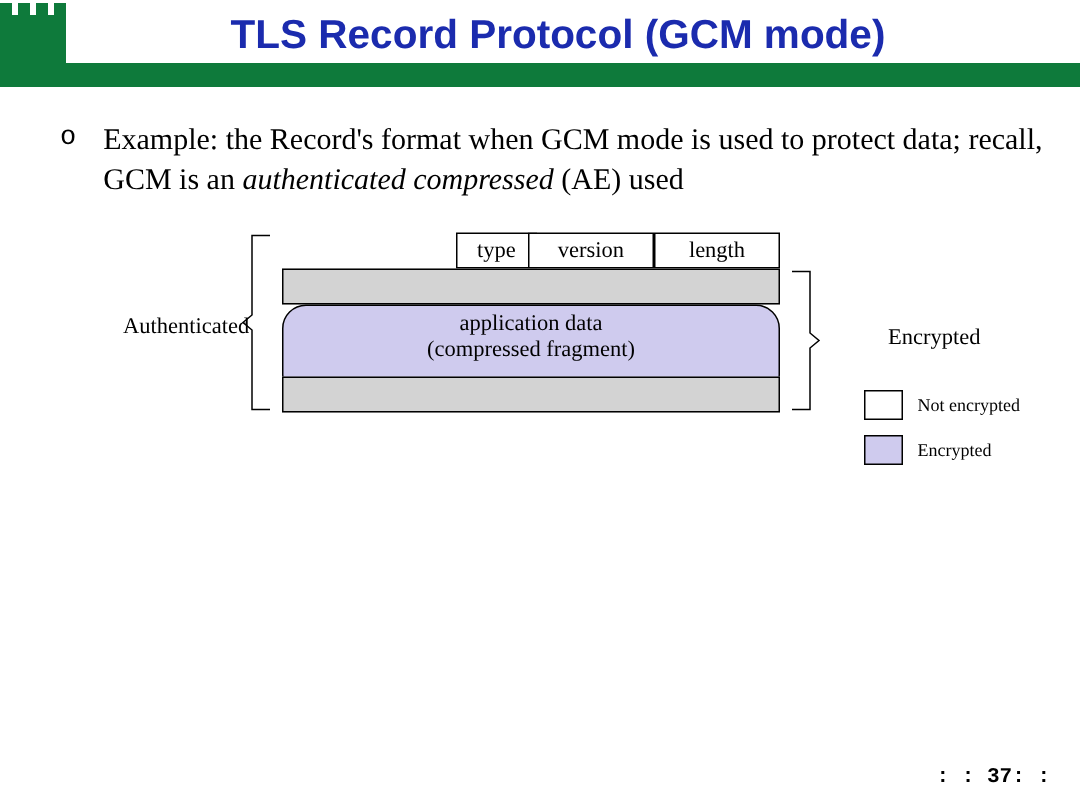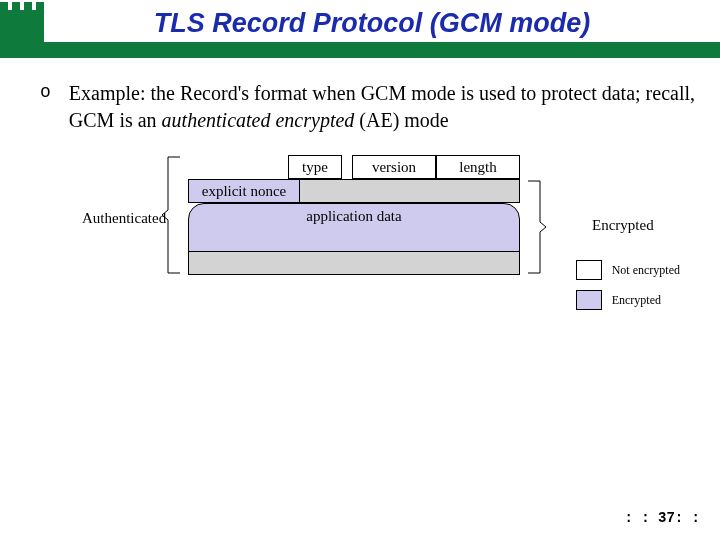--- a/index.html
+++ b/index.html
@@ -8,21 +8,20 @@
     width: 720px;
     height: 540px;
     font-family: Georgia, 'Times New Roman', serif;
     background: #fff;
     color: #000;
     position: relative;
   }
   .title-area {
     position: relative;
     height: 62px;
-    font-style: italic;
   }
   .green-block {
     position: absolute;
     left: 0;
     top: 10px;
     width: 44px;
     height: 48px;
     background: #0e7a3b;
   }
   .castle-top {
@@ -116,35 +115,35 @@
       <div></div>
   </div>
   <div class="green-block"></div>
   <div class="green-bar"></div>
   <div class="title-text">TLS Record Protocol (GCM mode)</div>
 </div>
 
 <div class="bullet-row">
   <div class="bullet-o">o</div>
   <div class="bullet-body">
-    <span>Example: the Record's format when GCM mode is used to protect data; recall, GCM is an </span><i>authenticated encrypted</i><span> (AE) mode</span>
+    <span>Example: the Record's format when GCM mode is used to protect data; recall, GCM is an </span><i>authenticated compressed</i><span> (AE) used</span>
   </div>
 </div>
 
 <div class="diagram">
 
-  <div class="box wt" style="left:288px; top:0; width:54px; height:24px; line-height:22px;">type</div>
+  <div class="box wt" style="left:304px; top:0; width:54px; height:24px; line-height:22px;">type</div>
   <div class="box wt" style="left:436px; top:0; width:84px; height:24px; line-height:22px;">length</div>
   <div class="box wt" style="left:352px; top:0; width:84px; height:24px; line-height:22px;">version</div>
 
   <div class="box gr" style="left:188px; top:24px; width:332px; height:24px;"></div>
-  <div class="box pr" style="left:188px; top:24px; width:112px; height:24px; line-height:22px;">explicit nonce</div>
 
   <div class="box pr" style="left:188px; top:48px; width:332px; height:63px; padding-top:4px;border-radius:16px;">
     <span>application data</span><br>
+    <span>(compressed fragment)</span>
   </div>
 
   <div class="box gr" style="left:188px; top:96px; width:332px; height:24px;"></div>
 
   <svg class="bracket" style="left:160px; top:0;" width="24" height="120">
     <path d="M20,2 L8,2 L8,55 L2,60 L8,65 L8,118 L20,118" fill="none" stroke="#000" stroke-width="1"></path>
   </svg>
   <div class="label" style="left:48px; top:55px;">Authenticated</div>
 
   <svg class="bracket" style="left:524px; top:24;" width="24" height="96">

